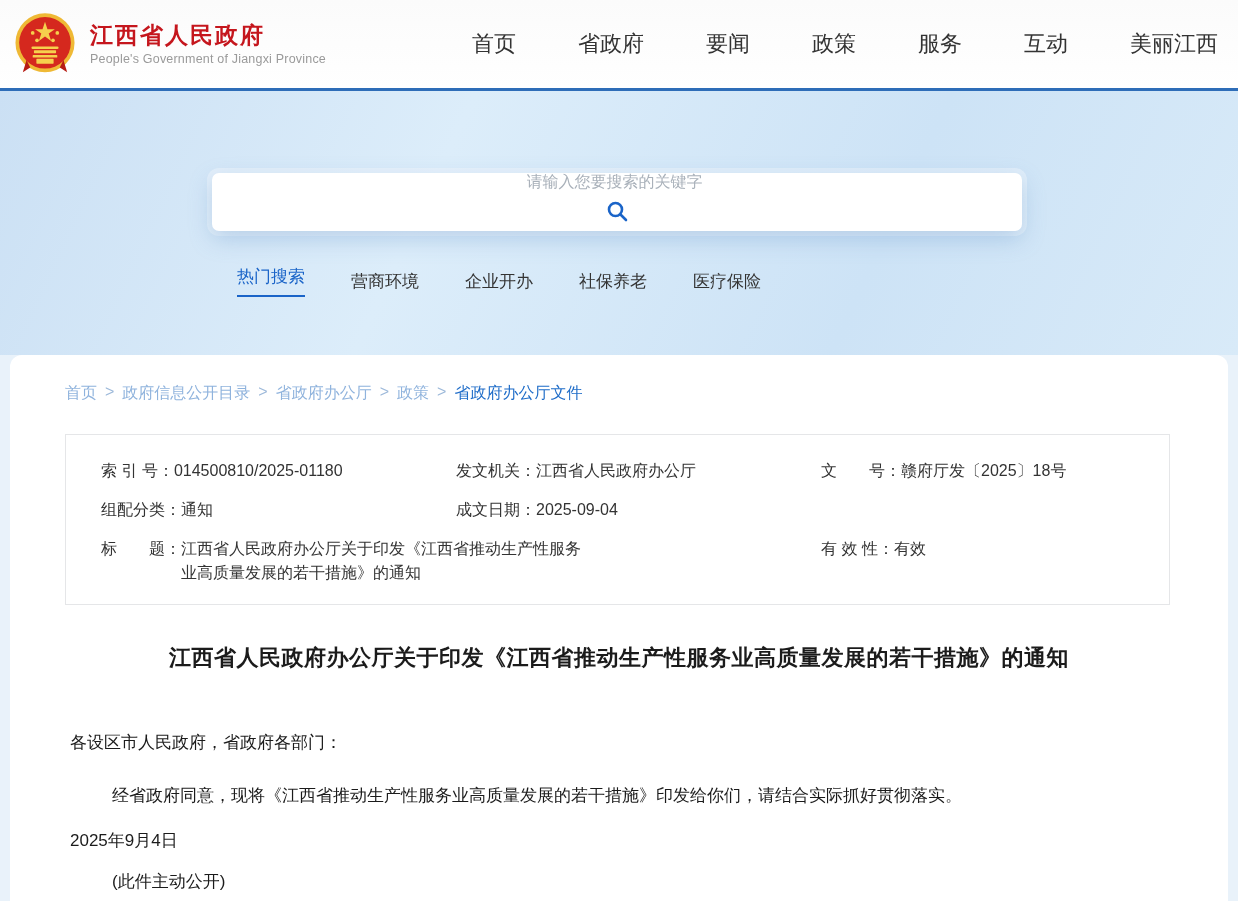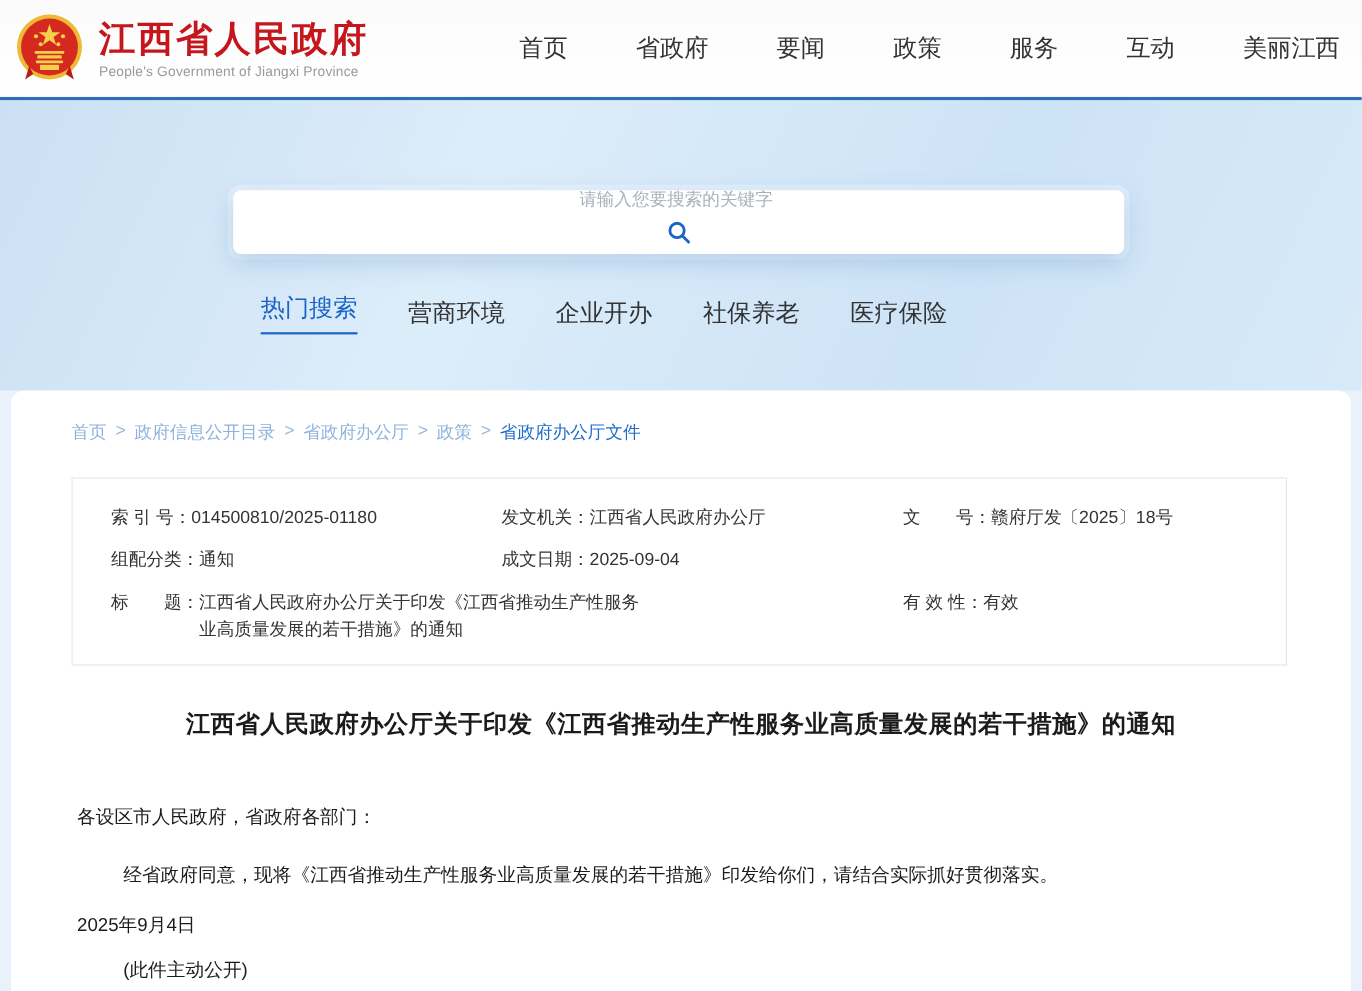--- a/index.html
+++ b/index.html
@@ -4,37 +4,37 @@
 <style>
   * { margin:0; padding:0; box-sizing:border-box; }
   html,body { width:1238px; height:901px; overflow:hidden;
     font-family:"Liberation Sans","DejaVu Sans",sans-serif; background:#e9f2fa; }
 
   
   .header { height:88px; background:linear-gradient(180deg,#fbfbfb,#ffffff);
     display:flex; align-items:center; padding:0 12px 0 14px; position:relative; }
   .logo-wrap { display:flex; align-items:center; gap:14px; }
   .emblem { width:62px; height:64px; flex:0 0 auto; }
-  .logo-text .cn { font-size:33px; font-weight:bold; color:#c5161d; letter-spacing:2px; line-height:1.15; }
+  .logo-text .cn { font-size:23px; font-weight:bold; color:#c5161d; letter-spacing:2px; line-height:1.15; }
   .logo-text .en { font-size:12.5px; color:#9a9a9a; margin-top:4px; letter-spacing:0.2px; }
   .nav { display:flex; align-items:center; gap:62px; margin-left:auto; margin-right:8px; }
   .nav-item { font-size:22px; color:#333; cursor:pointer; white-space:nowrap; }
 
   
   .banner { height:267px; border-top:3px solid #2e6db8;
     background:linear-gradient(115deg,#cbe0f4 0%,#dcedfa 35%,#cde3f6 70%,#d8eaf8 100%); }
   .search-box { width:810px; height:58px; margin:82px 0 0 212px; background:#ffffff;
     border-radius:7px; display:flex; align-items:center;
     box-shadow:0 8px 22px rgba(110,155,205,0.38), 0 0 0 5px rgba(255,255,255,0.35);flex-direction:column; }
   .search-input { flex:1; border:none; outline:none; font-size:16px; color:#333;
     padding:0 0 0 26px; background:transparent; font-family:inherit; }
   .search-input::placeholder { color:#a9b1ba; }
   .search-btn { width:60px; height:58px; display:flex; align-items:center; justify-content:center;
     background:none; border:none; cursor:pointer; }
-  .hot-row { display:flex; align-items:center; gap:46px; margin:34px 0 0 237px; font-size:22px; }
+  .hot-row { display:flex; align-items:center; gap:46px; margin:34px 0 0 237px; font-size:17px; }
   .hot-label { color:#1a64c8; padding-bottom:7px; border-bottom:2px solid #1a64c8; cursor:pointer; }
   .hot-link { color:#333; cursor:pointer; }
 
   
   .card { margin:0 10px; background:#ffffff; border-radius:12px 12px 0 0;
     height:546px; padding:28px 60px 0 45px; }
 
   .breadcrumb { font-size:16px; color:#8fb3dd; display:flex; gap:8px; flex-wrap:wrap;
     padding-left:10px; }
   .crumb { color:#8fb3dd; cursor:pointer; }

